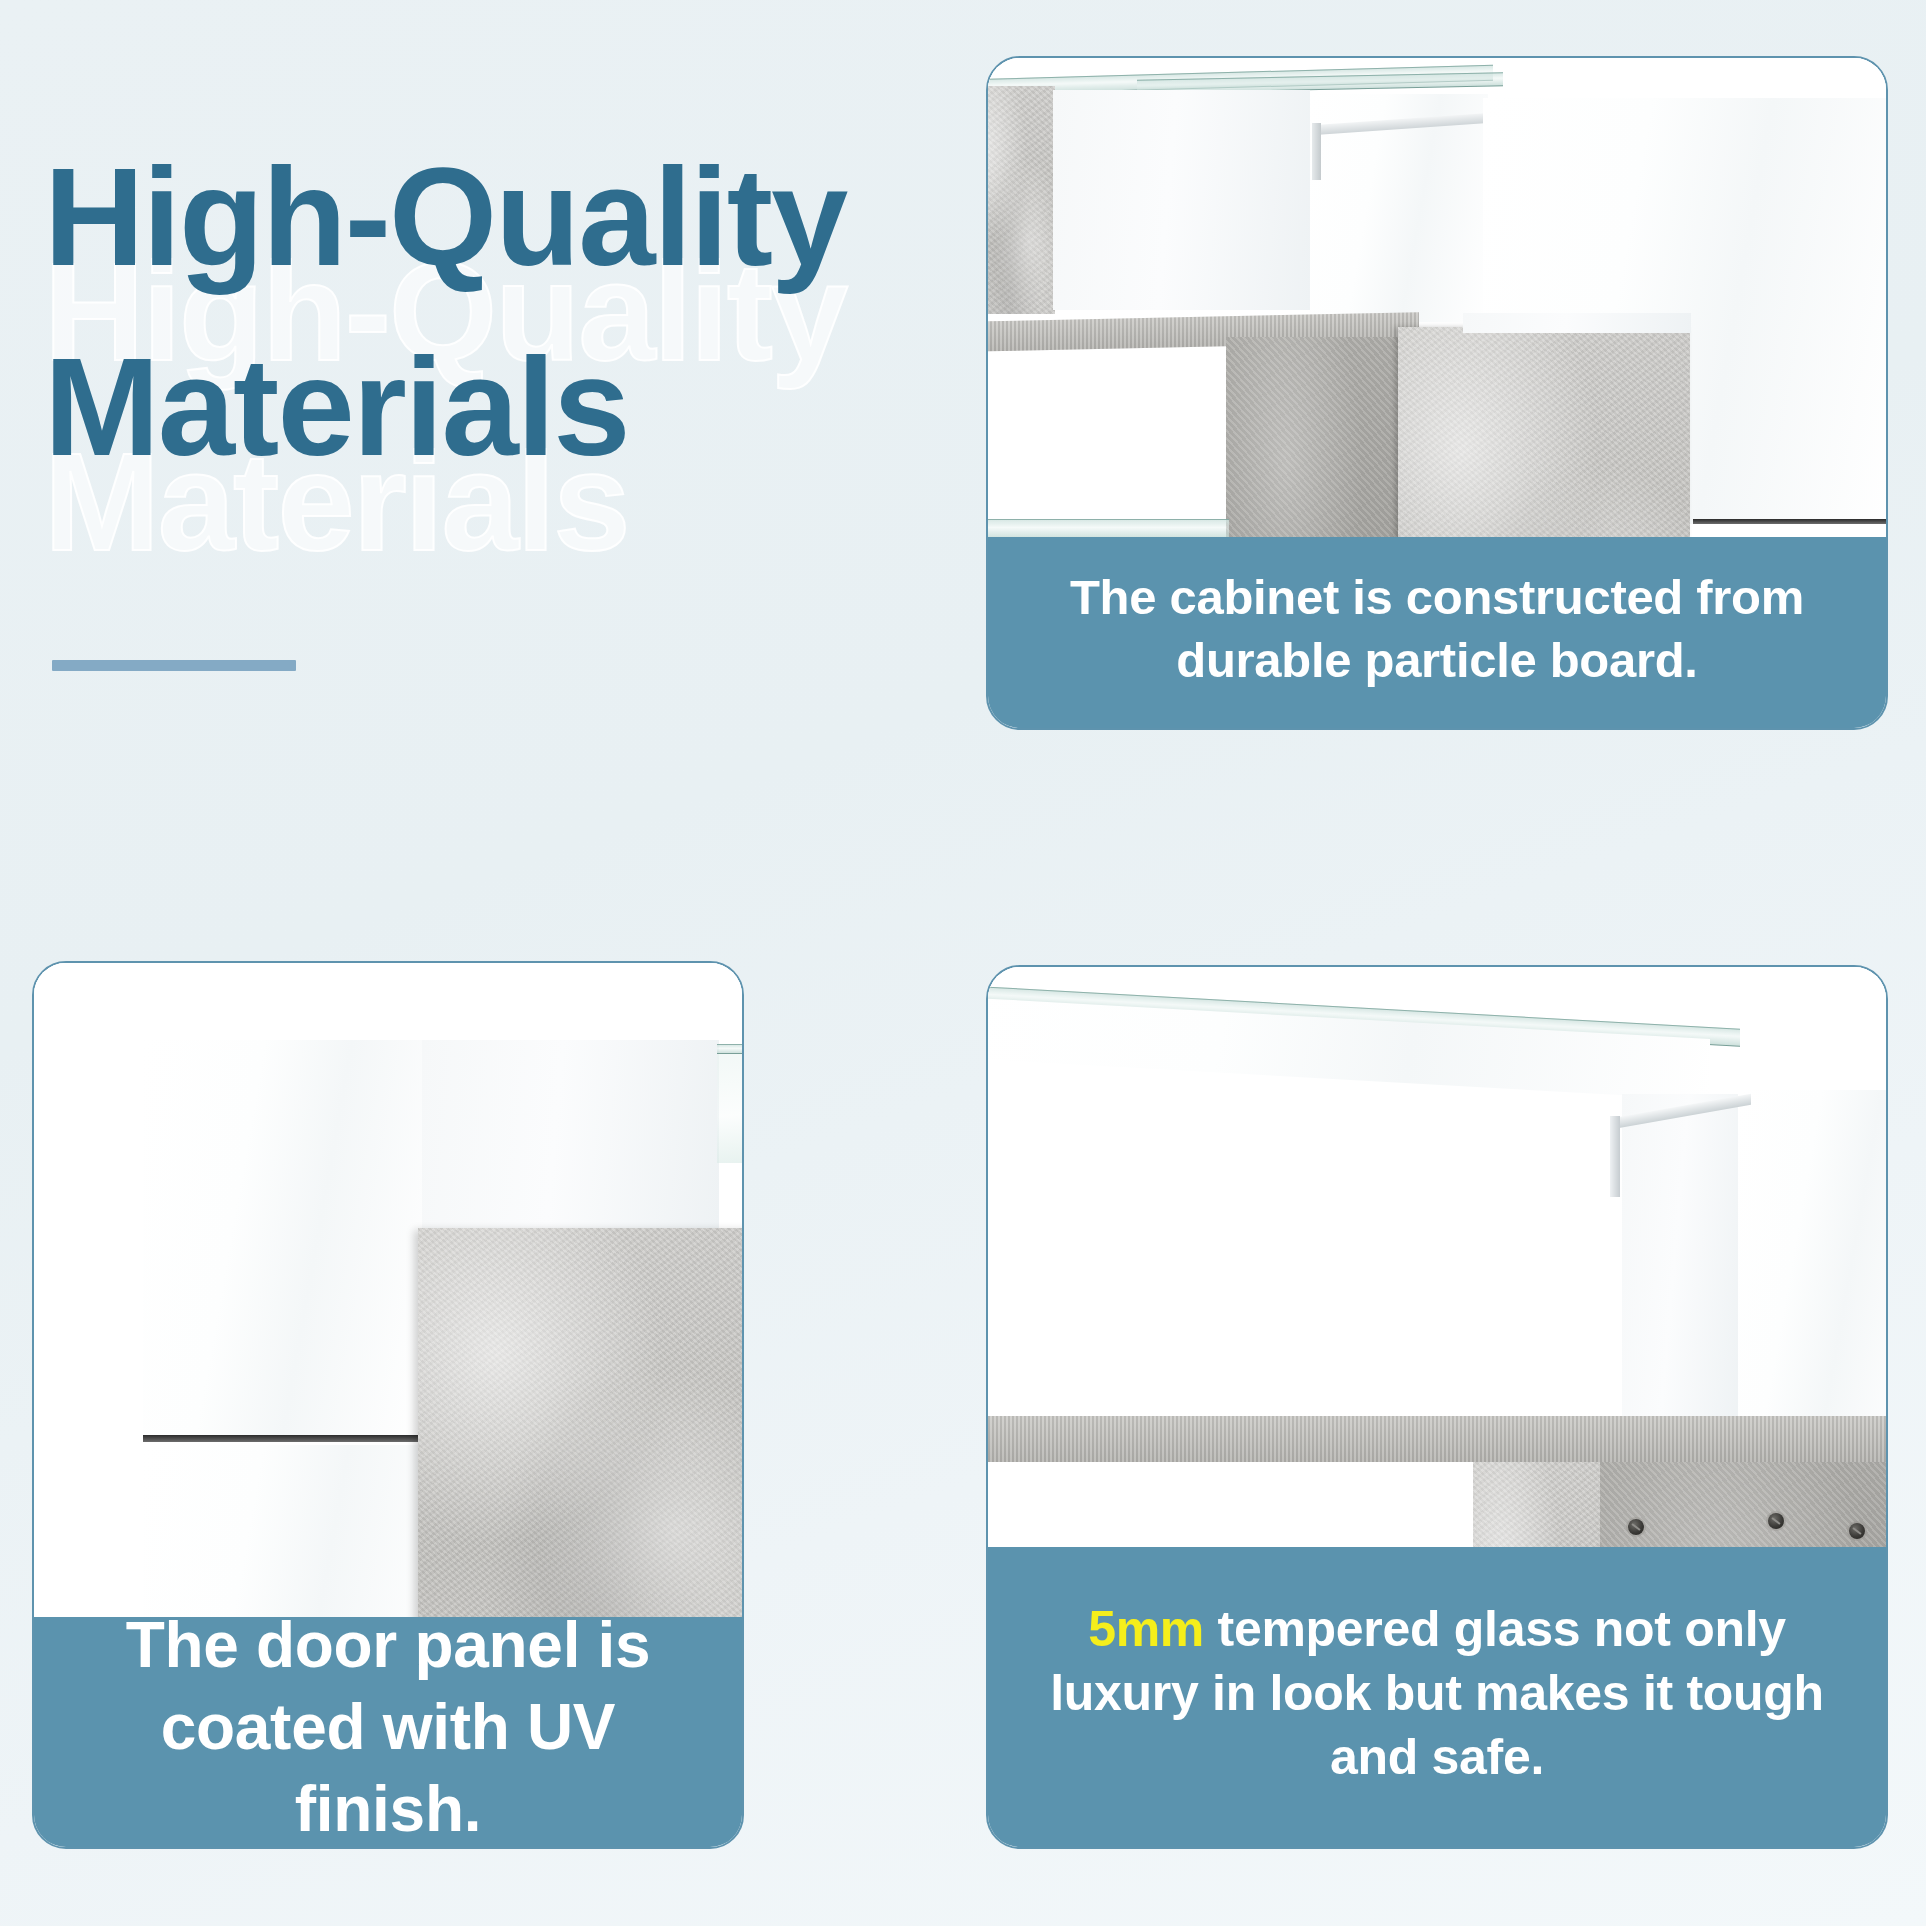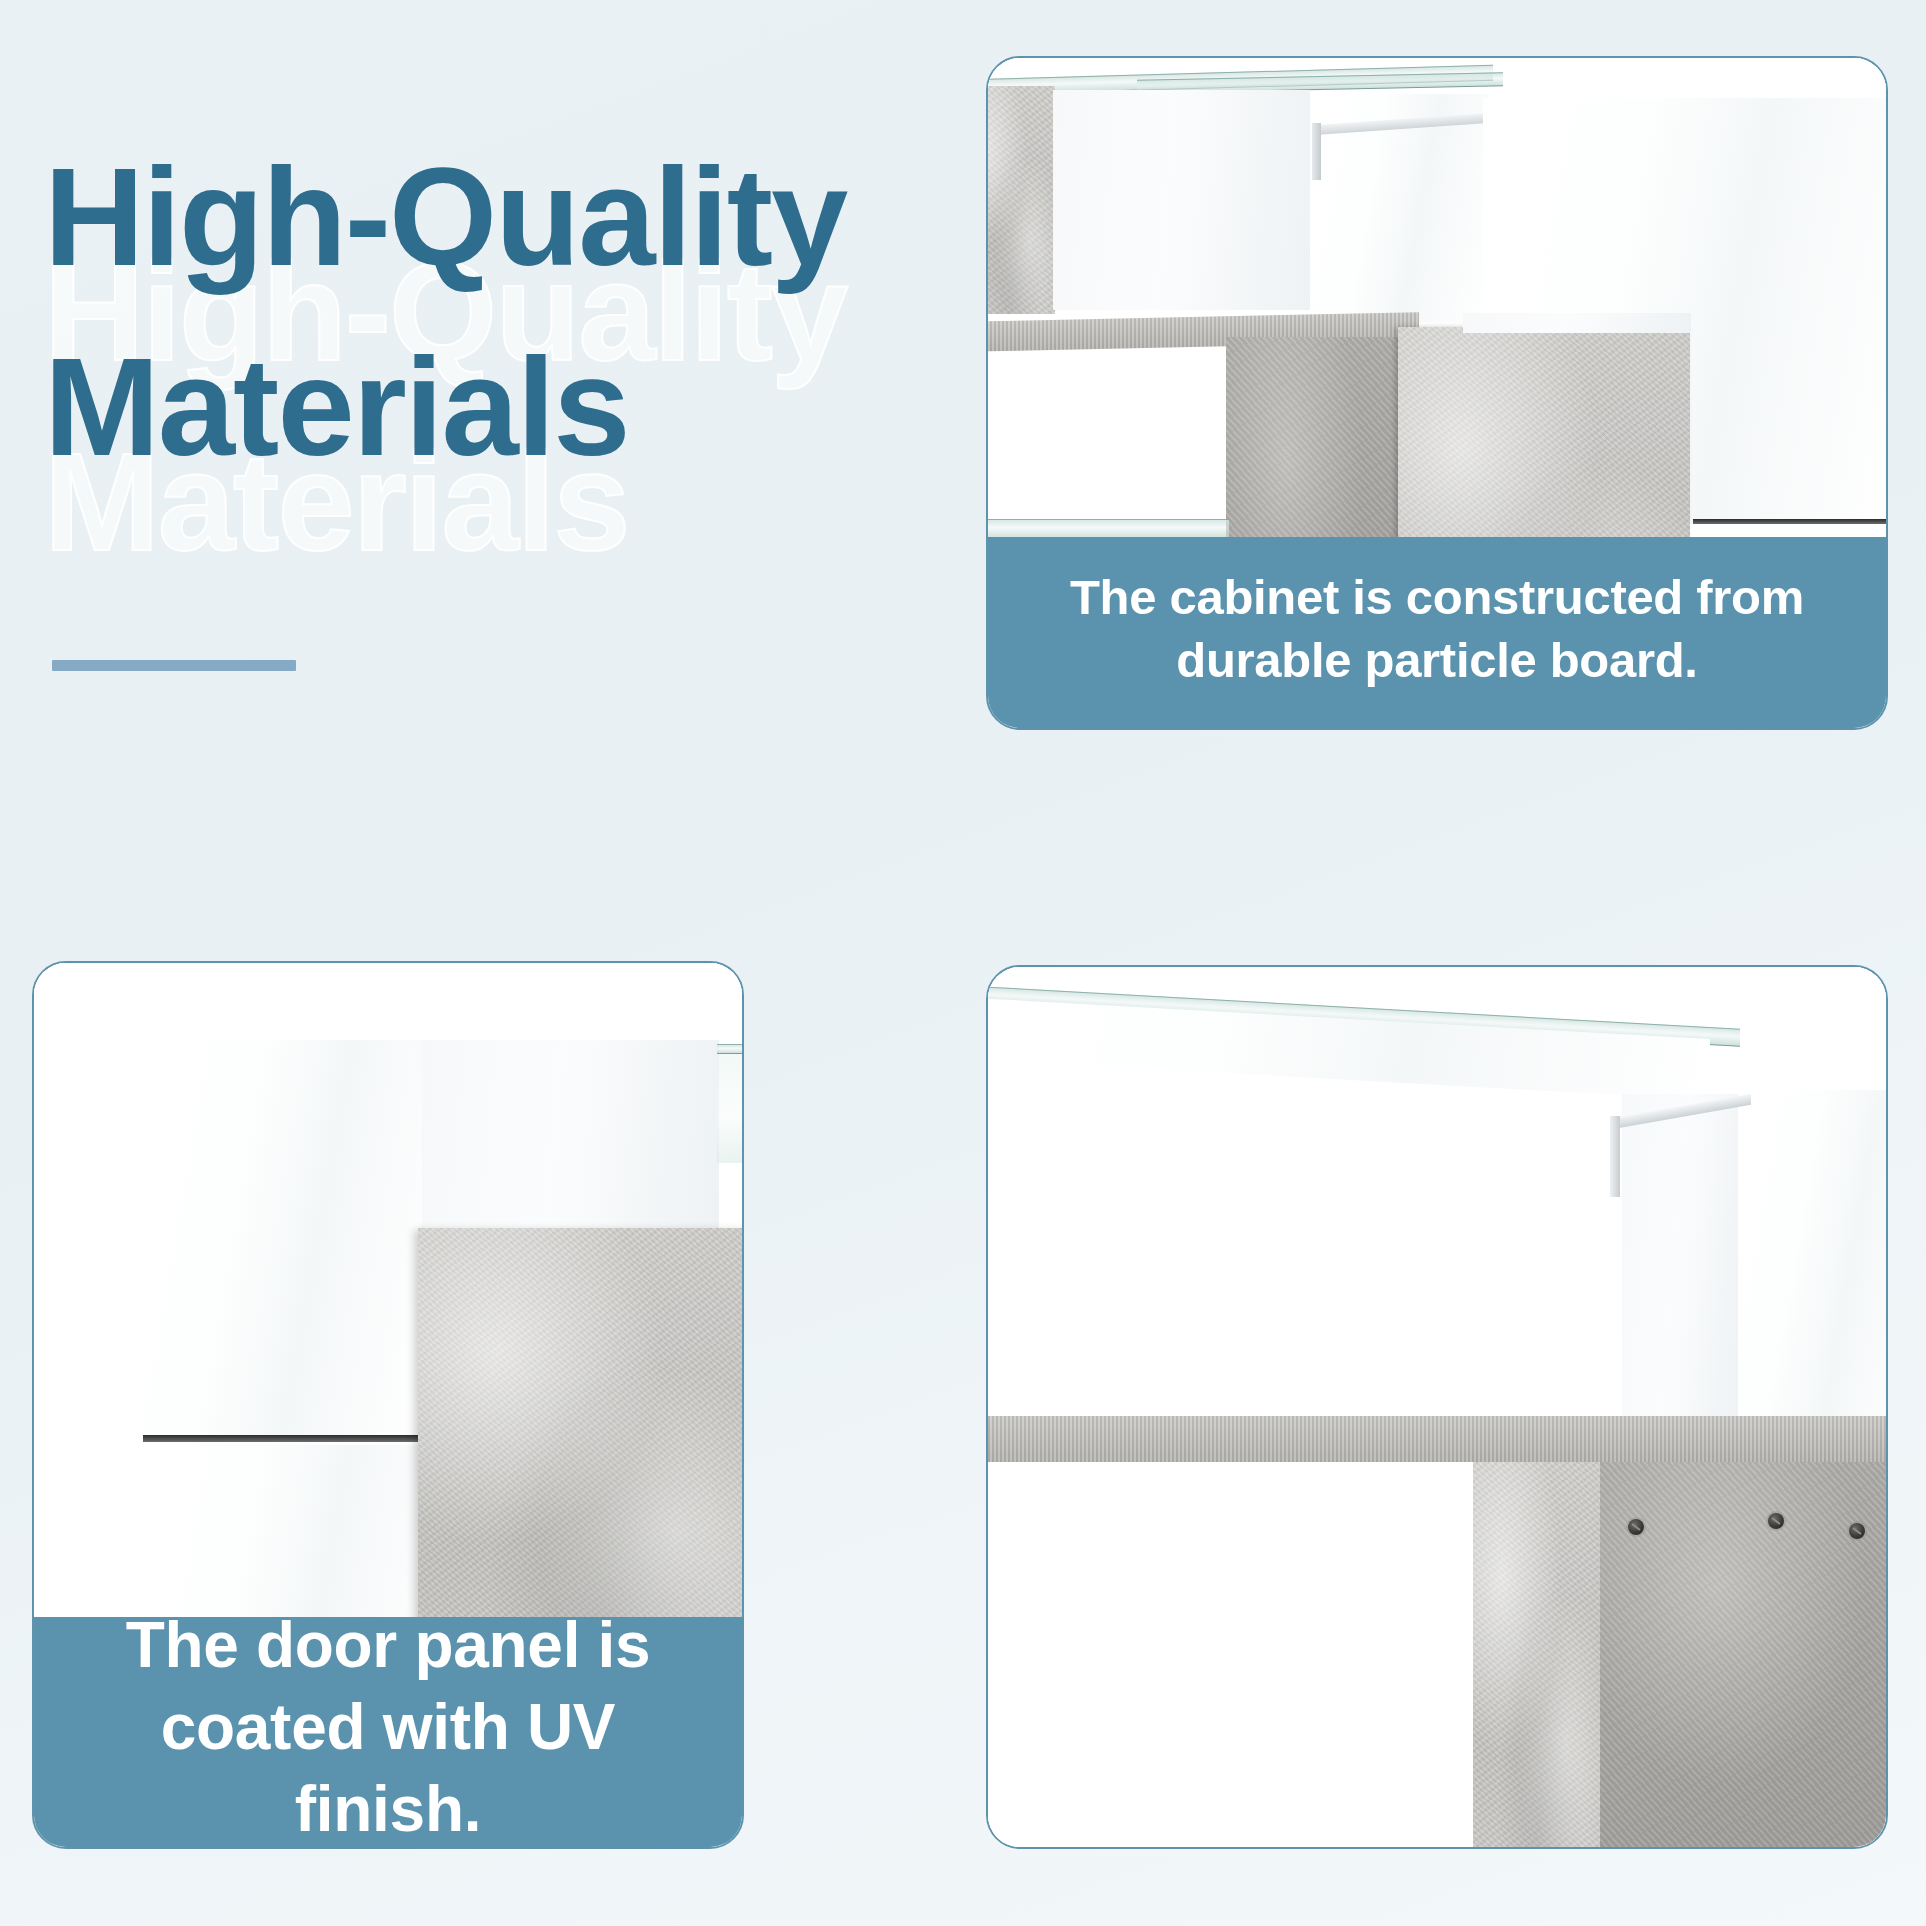--- a/index.html
+++ b/index.html
@@ -262,14 +262,19 @@
 
       <div class="concrete-dark" style="position:absolute;left:612px;top:495px;width:339px;height:416px;">
         <div class="screw" style="left:28px;top:57px;"></div>
         <div class="screw" style="left:168px;top:51px;"></div>
         <div class="screw" style="left:249px;top:61px;"></div>
 
       </div>
 
     </div>
   </div>
+  <div class="card-caption">
+    <span>
+      <span class="hl">5mm</span><span> tempered glass not only luxury in look but makes it tough and safe.</span>
+    </span>
+  </div>
 </div>
 
 
 </body></html>

